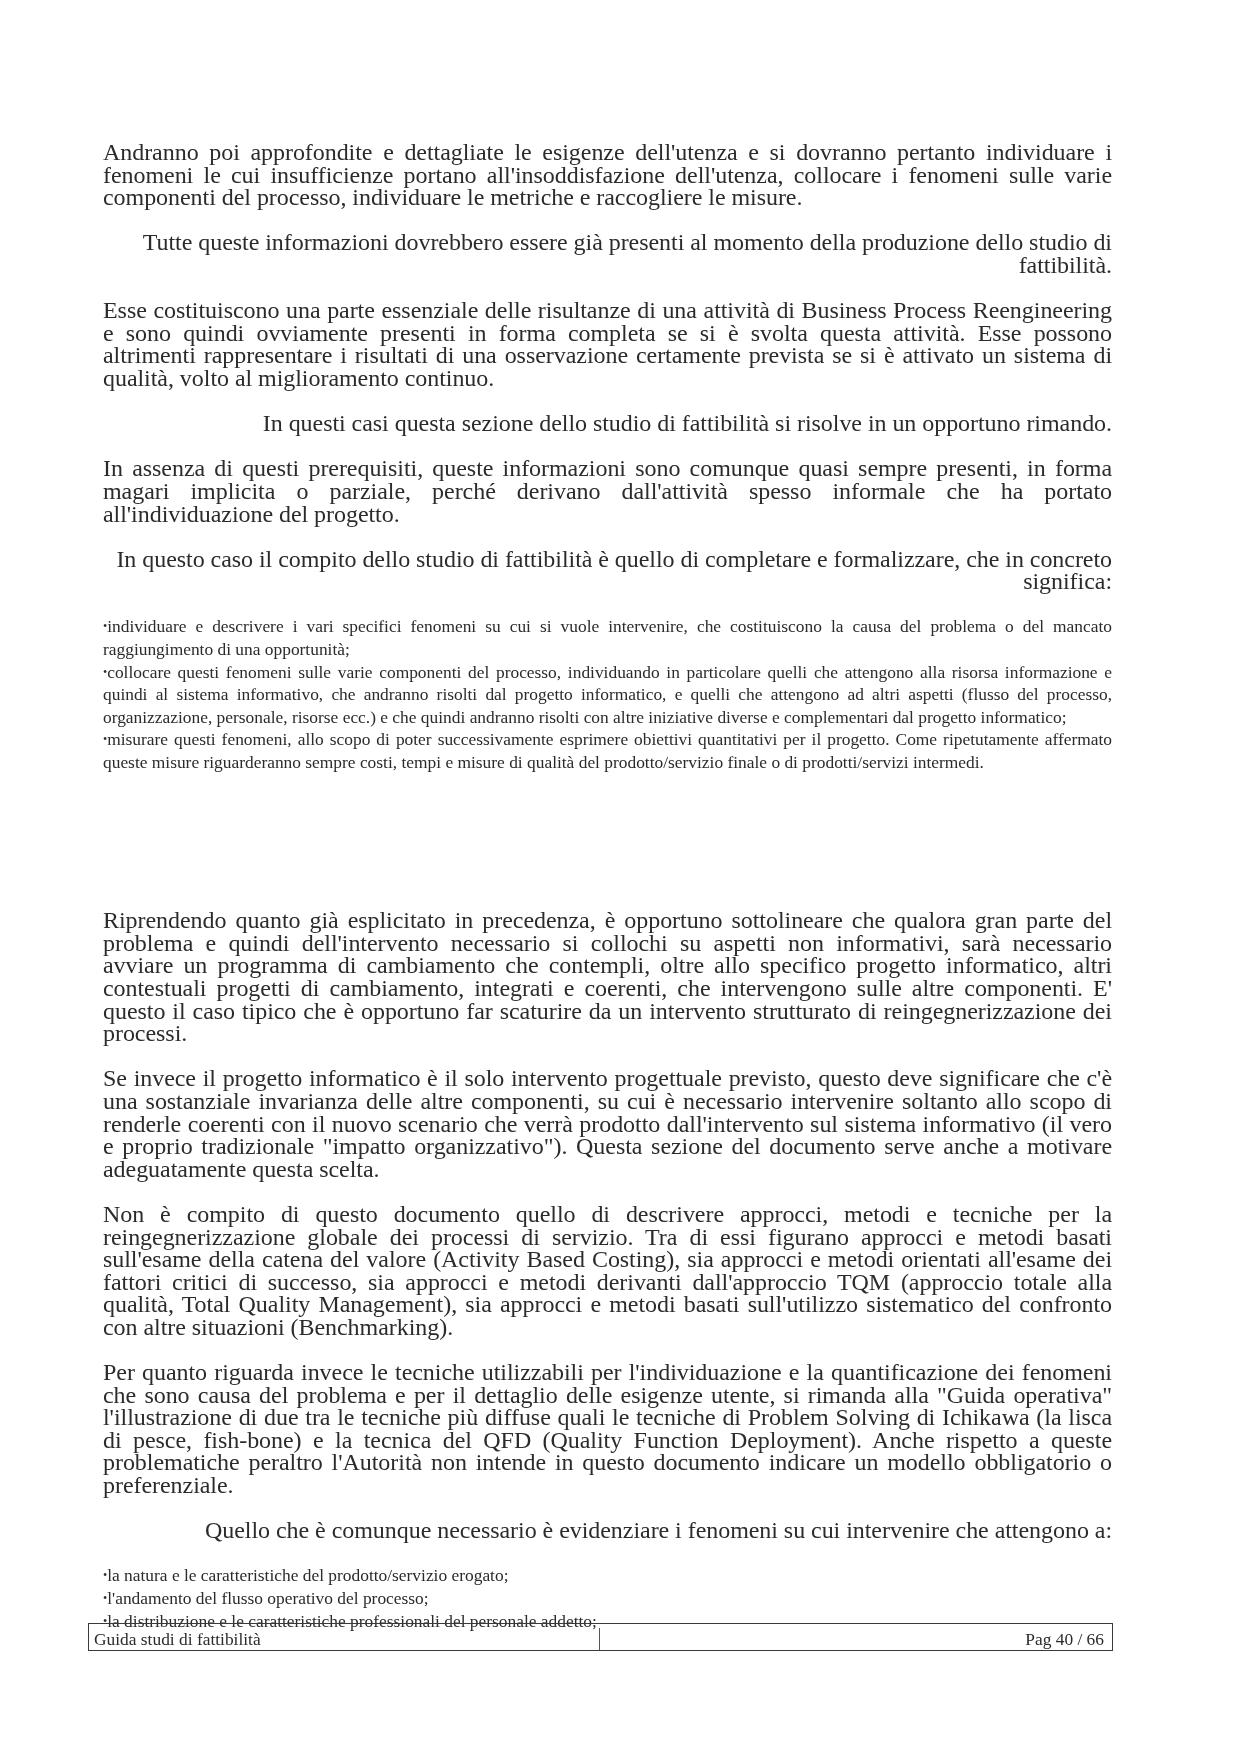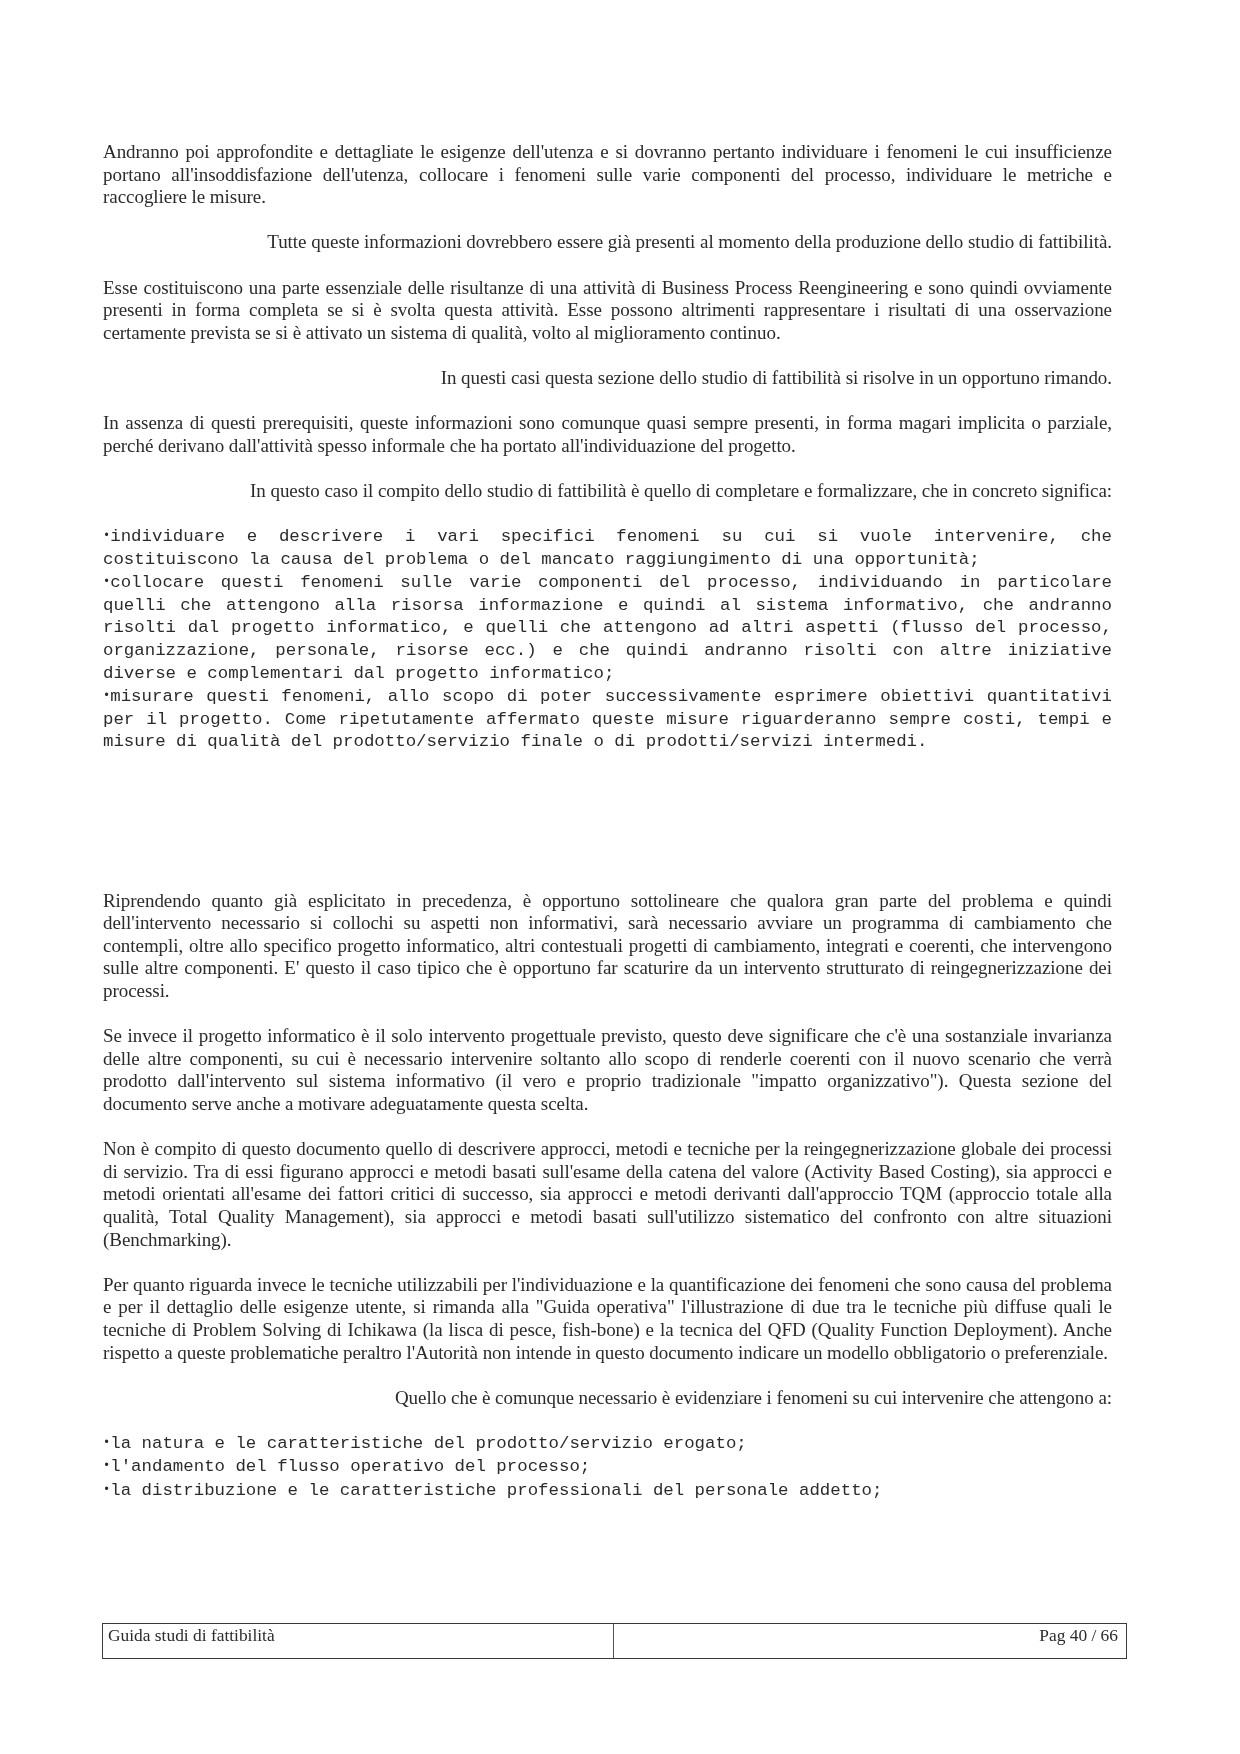--- a/index.html
+++ b/index.html
@@ -15,61 +15,61 @@
       font-family: "Liberation Serif", "DejaVu Serif", serif;
       color: #2b2b2b;
     }
     .page {
       position: absolute;
       left: 103px;
       top: 141px;
       width: 1009px;
     }
     .para {
-      font-size: 19px;
+      font-size: 24px;
       line-height: 22.6px;
       text-align: justify;
       margin: 0 0 22.6px 0;
       letter-spacing: -0.05px;
     }
     .para.left {
       text-align: right;
     }
     .bullets {
       margin: 0 0 22.6px 0;
       padding: 0;
       list-style: none;
       font-size: 17.4px;
       line-height: 22.6px;
       text-align: justify;
-      font-family: Liberation Mono, monospace;
     }
     .bullets li {
       margin: 0;
       padding: 0;
     }
     .bullets .dot {
       font-size: 12px;
       vertical-align: 2px;
     }
     .gap-block {
       height: 113px;
     }
     .footer {
       position: absolute;
-      left: 102px;
+      left: 88px;
       top: 1623px;
       width: 1025px;
-      height: 36px;
+      height: 28px;
       border: 1.5px solid #3a3a3a;
       box-sizing: border-box;
       display: flex;
       font-size: 17.4px;
       line-height: 22px;
       color: #2b2b2b;
+      align-items: flex-end;
     }
     .footer .cell-left {
       width: 511px;
       border-right: 1.2px solid #555;
       padding-left: 5px;
       box-sizing: border-box;
       white-space: nowrap;
     }
     .footer .cell-right {
       flex: 1;

